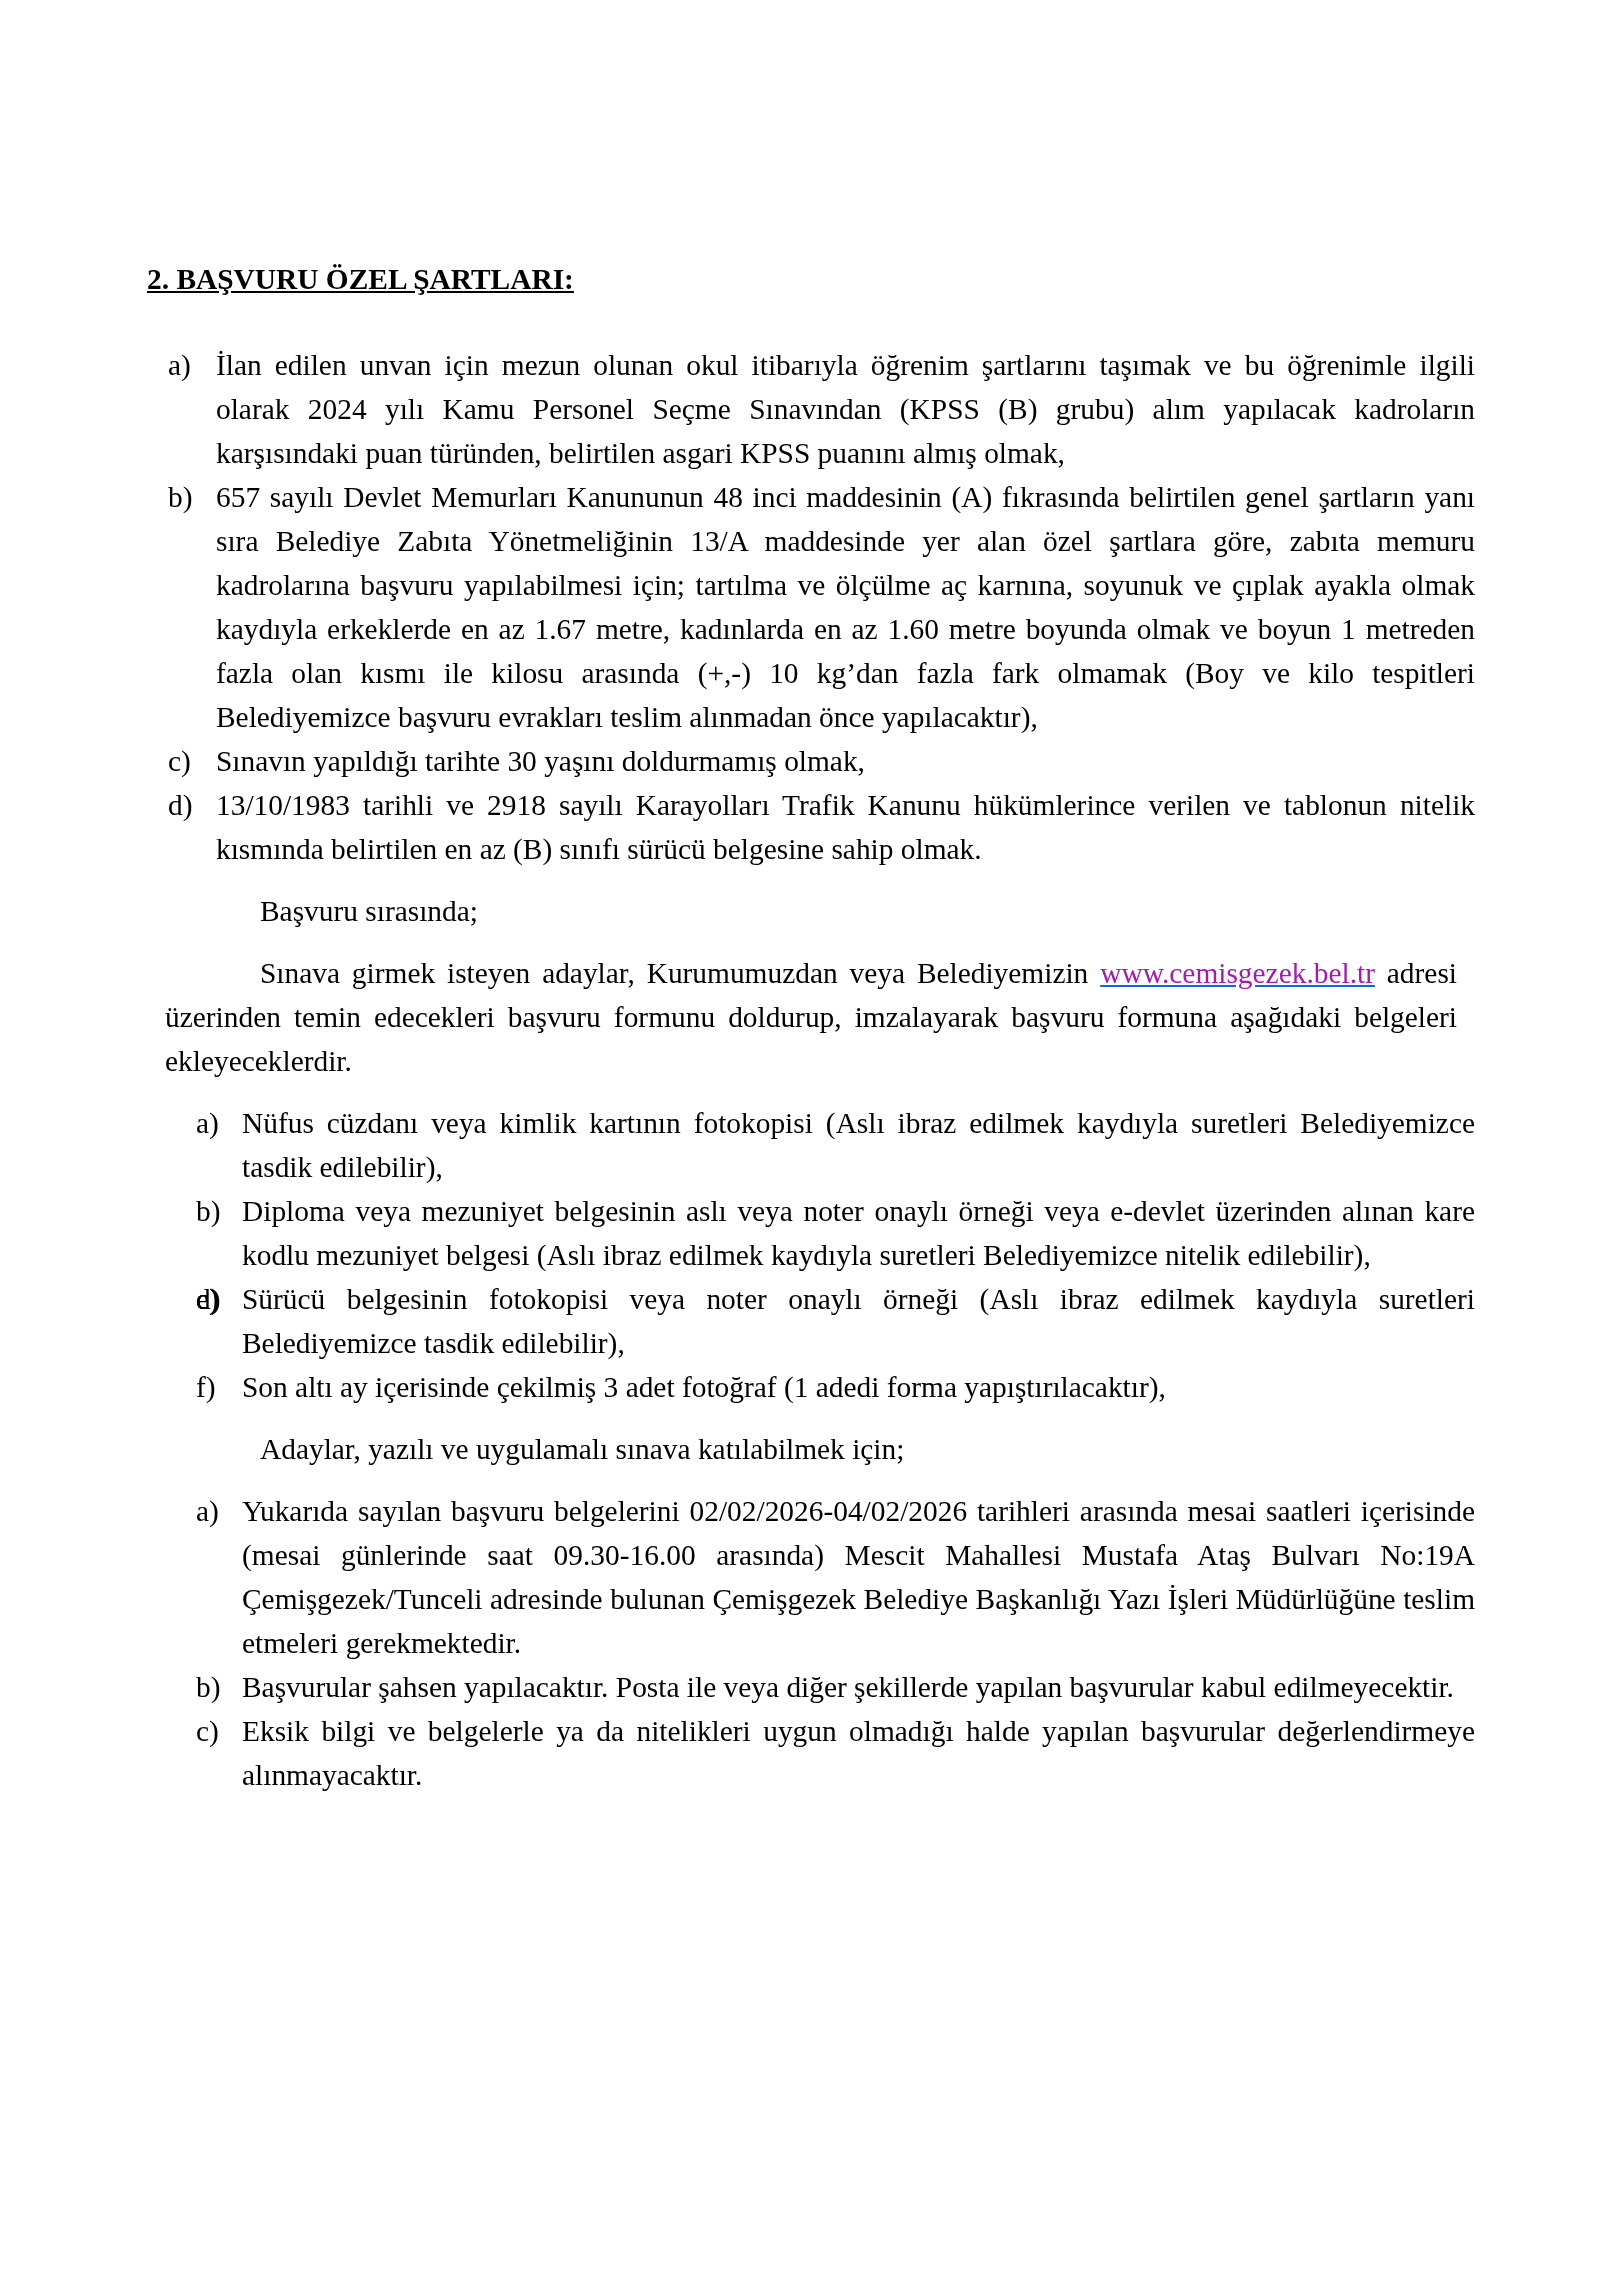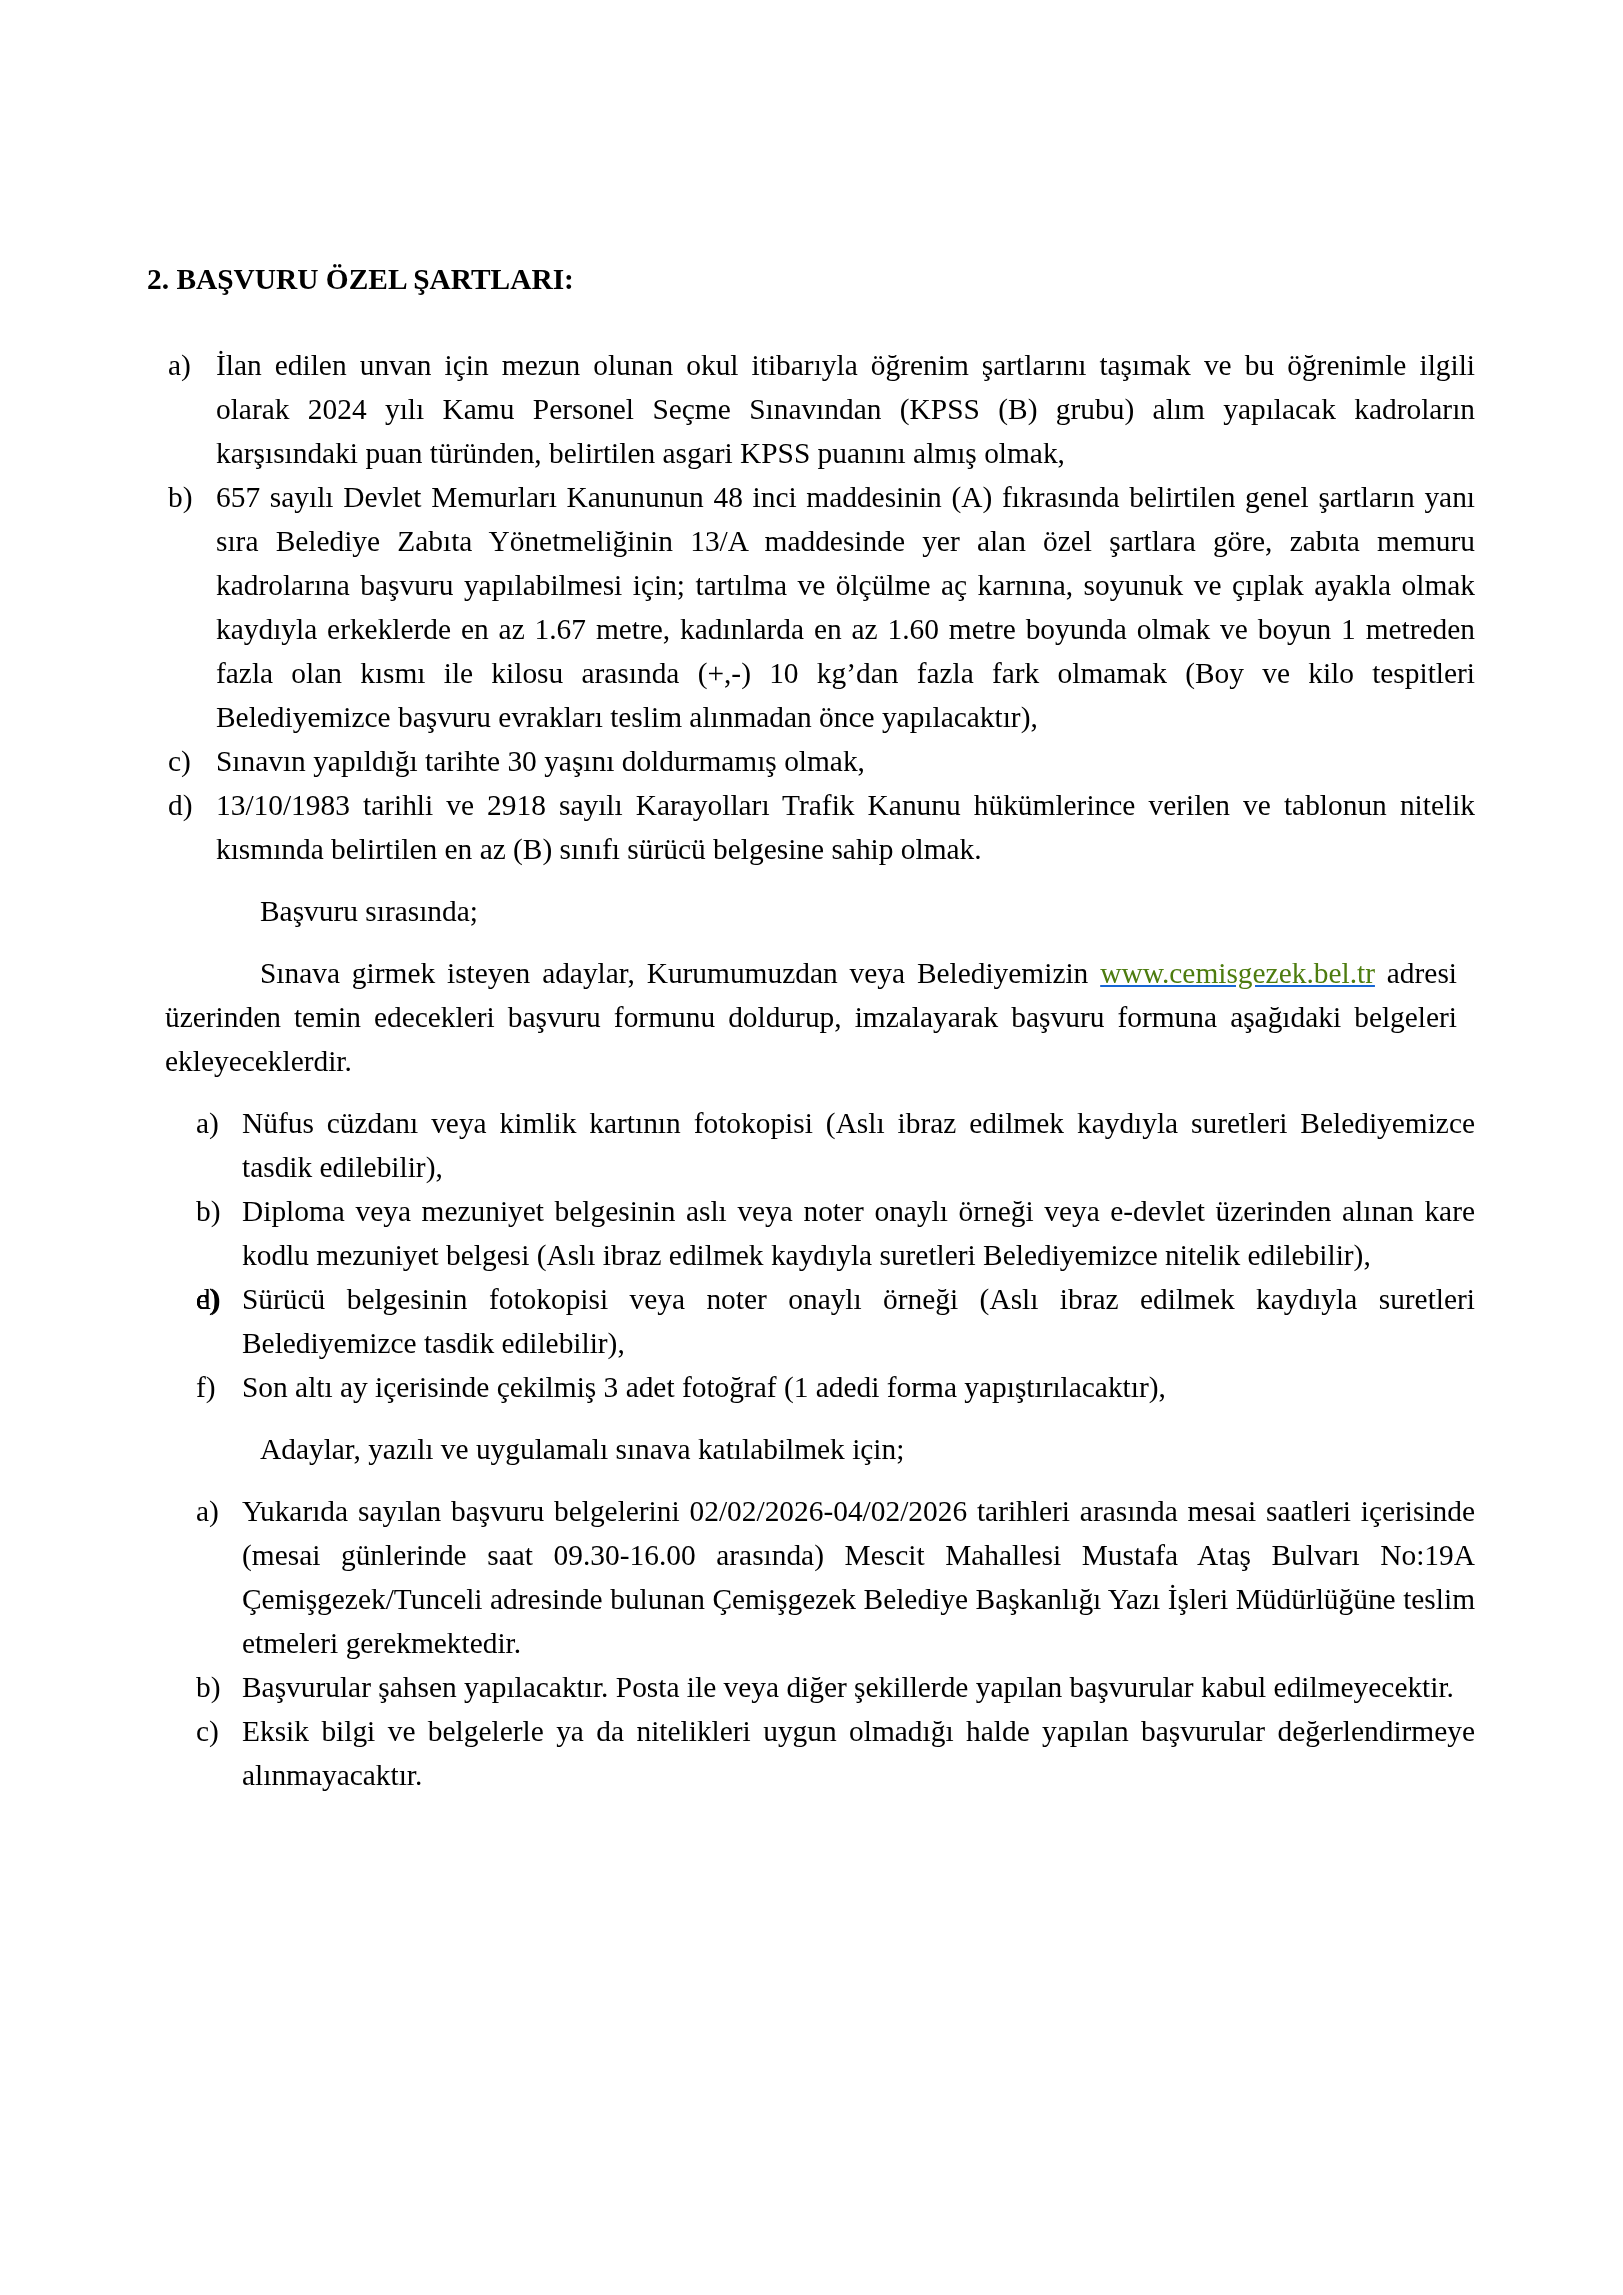--- a/index.html
+++ b/index.html
@@ -21,20 +21,21 @@
     padding: 257px 148px 65px 147px;
     font-size: 29.4px;
     line-height: 44px;
     text-align: justify;
   }
   .heading {
     font-weight: bold;
     text-align: left;
     margin: 46px 0 42px 0;
     white-space: nowrap;
+    text-decoration: underline;
   }
   .heading.first {
     margin-top: 0;
   }
   .para {
     margin: 18px;
     text-indent: 95px;
   }
   .list {
     margin: 0;
@@ -48,21 +49,21 @@
     left: 21px;
     top: 0;
   }
   .list-l2 .li {
     padding-left: 95px;
   }
   .list-l2 .li .label {
     left: 49px;
   }
   a.link {
-    color: #4d7c0f;
+    color: #a21caf;
     text-decoration: underline;
     text-decoration-color: #1566d4;
     cursor: pointer;
   }
 </style>
 </head>
 <body>
 
 <div class="page">
 

